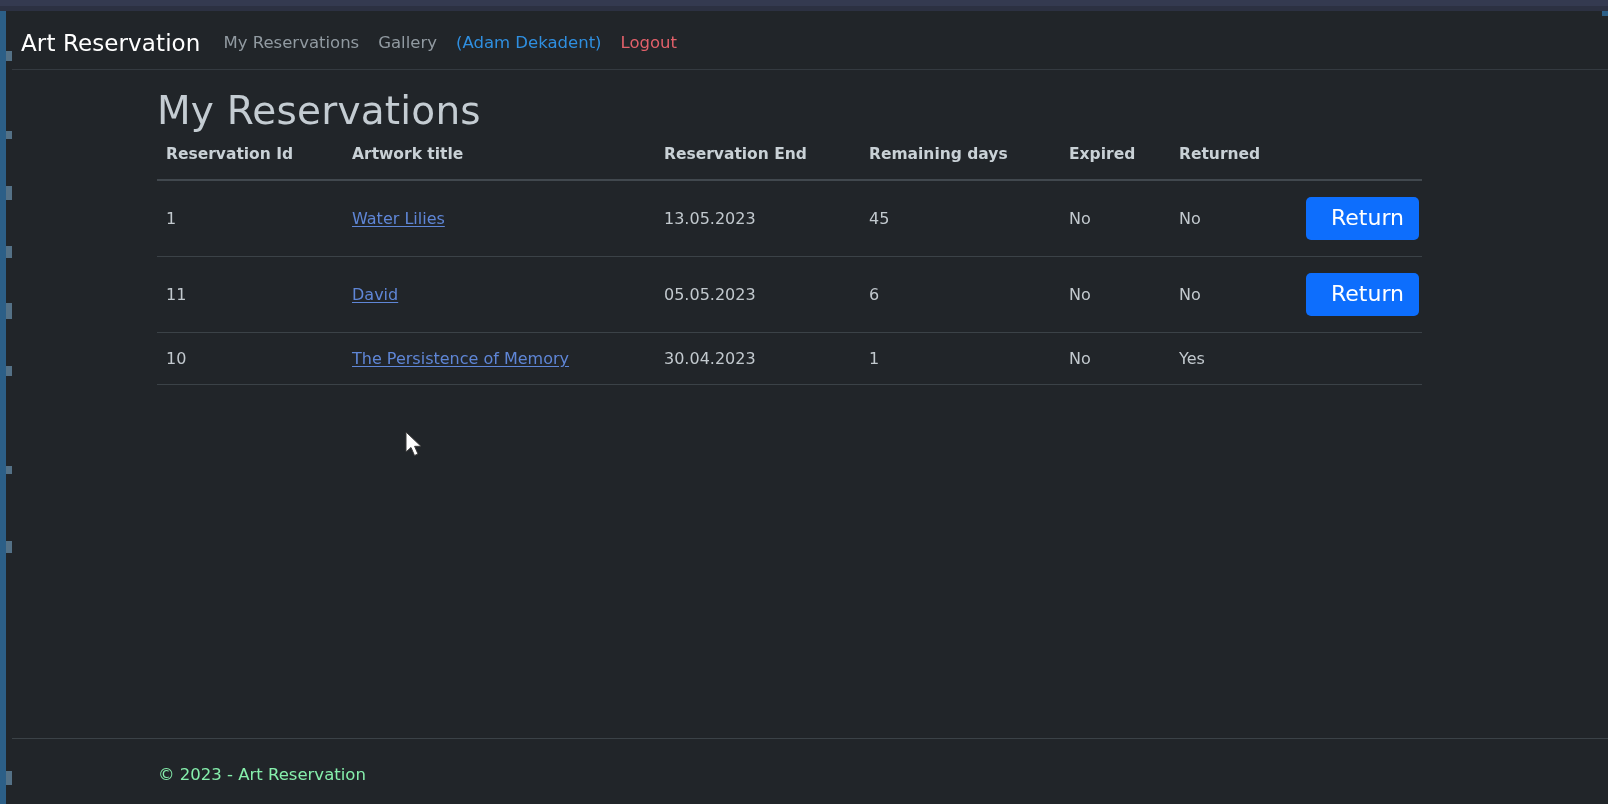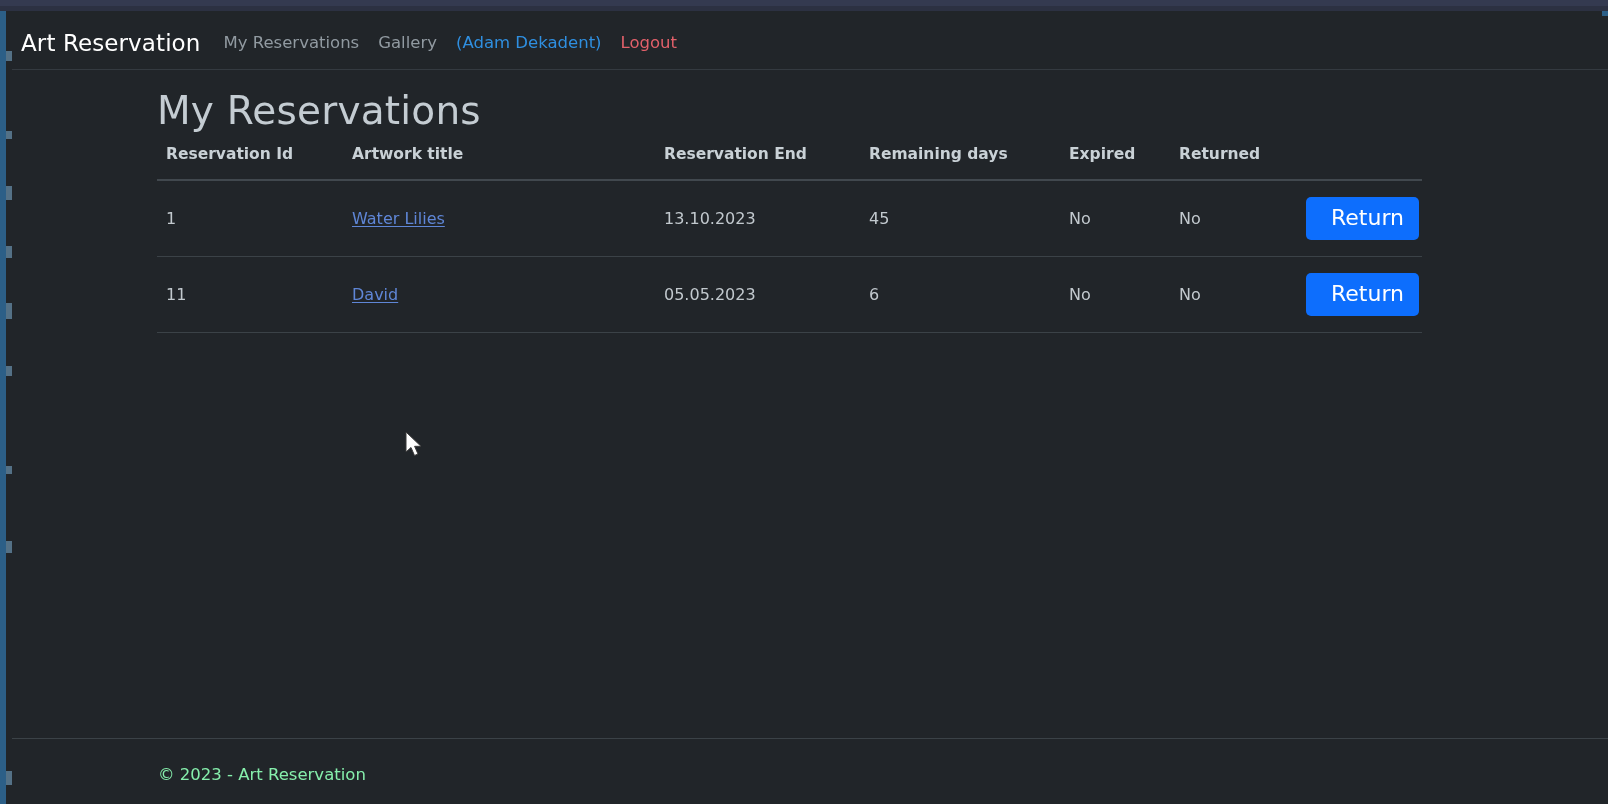--- a/index.html
+++ b/index.html
@@ -244,21 +244,21 @@
               <th class="col-action"></th>
             </tr>
           </thead>
           <tbody>
 
             <tr>
               <td>1</td>
               <td>
                 <a class="artwork-link" href="#">Water Lilies</a>
               </td>
-              <td>13.10.2023</td>
+              <td>13.05.2023</td>
               <td>45</td>
               <td class="flag-no-green">No</td>
               <td class="flag-no-red">No</td>
               <td class="action-cell">
                 <button class="return-btn">Return</button>
               </td>
             </tr>
 
             <tr>
               <td>11</td>
@@ -267,20 +267,31 @@
               </td>
               <td>05.05.2023</td>
               <td>6</td>
               <td class="flag-no-green">No</td>
               <td class="flag-no-red">No</td>
               <td class="action-cell">
                 <button class="return-btn">Return</button>
               </td>
             </tr>
 
+            <tr>
+              <td>10</td>
+              <td>
+                <a class="artwork-link" href="#">The Persistence of Memory</a>
+              </td>
+              <td>30.04.2023</td>
+              <td>1</td>
+              <td class="flag-no-green">No</td>
+              <td class="flag-yes">Yes</td>
+              <td class="action-cell"></td>
+            </tr>
 
           </tbody>
         </table>
       </main>
 
       <footer id="footer">
         <span id="footer-text">© 2023 - Art Reservation</span>
       </footer>
 
     </div>

